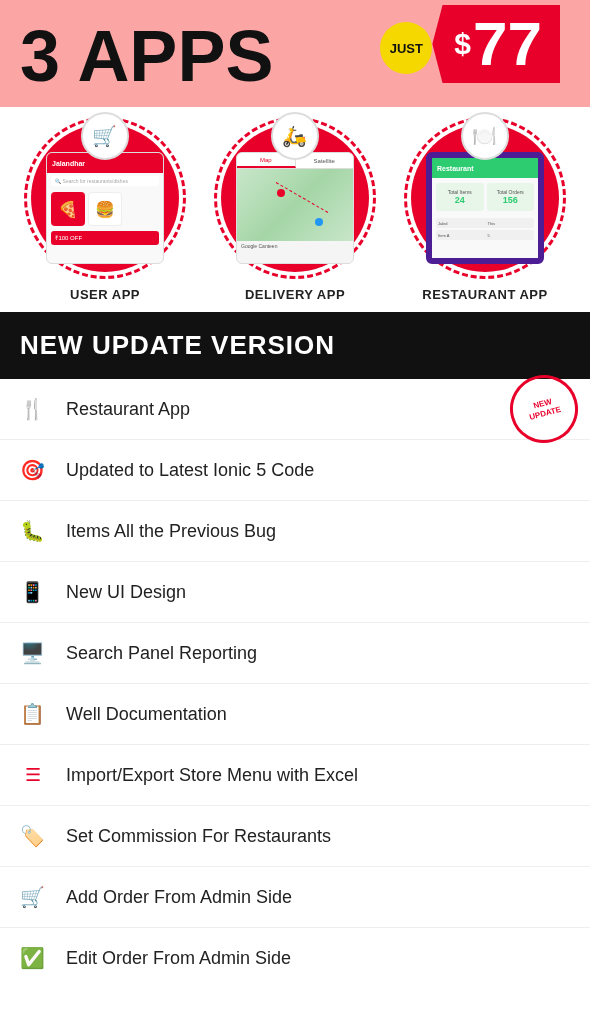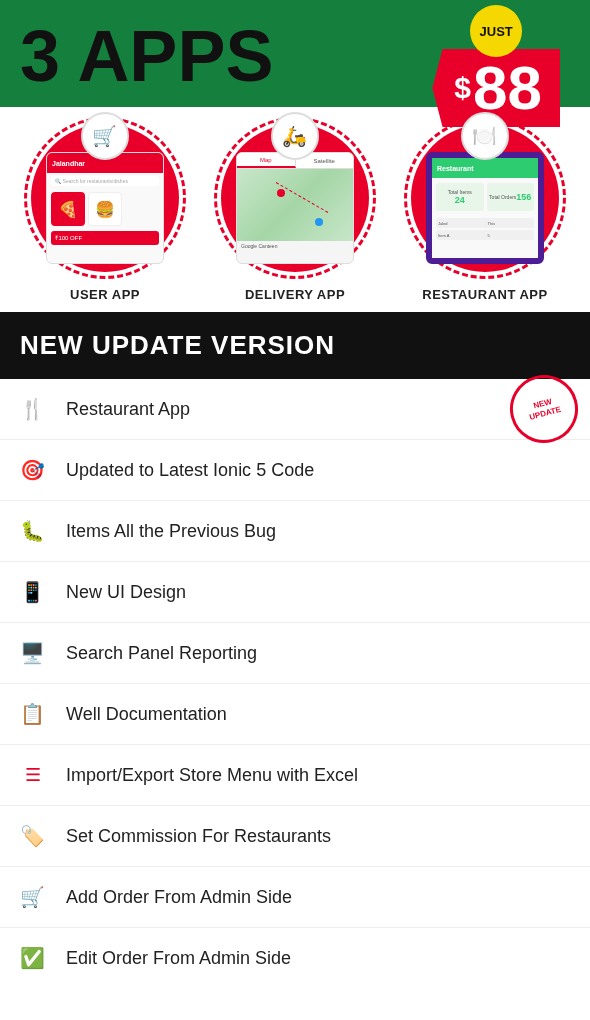--- a/index.html
+++ b/index.html
@@ -6,39 +6,39 @@
     body {
       width: 590px;
       min-height: 1020px;
       font-family: Arial, sans-serif;
       background: #fff;
       overflow-x: hidden;
     }
 
     
     .header-section {
-      background: #15803d;
+      background: #fca5a5;
       padding: 20px 20px 10px 20px;
       position: relative;
     }
 
     .apps-title {
       font-size: 72px;
       font-weight: 900;
       color: #111;
       line-height: 1;
       display: inline-block;
     }
 
     .price-tag-container {
       position: absolute;
       top: 5px;
       right: 30px;
       display: flex;
-      flex-direction: column;
+      flex-direction: row;
       align-items: center;
     }
 
     .just-bubble {
       background: #f5d800;
       border-radius: 50%;
       width: 52px;
       height: 52px;
       display: flex;
       align-items: center;
@@ -174,21 +174,21 @@
 
 <div class="header-section">
   <div style="display:flex; align-items:flex-end; padding-bottom:5px;">
     <span class="apps-title">3 APPS</span>
   </div>
 
   <div class="price-tag-container">
     <div class="just-bubble">JUST</div>
     <div class="price-tag">
       <span class="dollar">$</span>
-      <span>88</span>
+      <span>77</span>
     </div>
   </div>
 </div>
 
 <div class="apps-row">
 
   <div class="app-item">
     <div class="circle-border">
       <div style="width:148px;height:148px;border-radius:50%;background:#e8002a;display:flex;align-items:center;justify-content:center;position:relative;">
 
@@ -241,21 +241,21 @@
         <div style="position:absolute;top:-12px;left:50%;transform:translateX(-50%);width:48px;height:48px;background:#fff;border-radius:50%;border:2px solid #ddd;display:flex;align-items:center;justify-content:center;font-size:20px;z-index:10;">🍽️</div>
         <div style="width:118px;height:112px;background:#f9f9f9;border-radius:6px;margin-top:20px;overflow:hidden;border:6px solid #4c1d95;">
           <div style="background:#2ecc71;height:20px;display:flex;align-items:center;padding:0 5px;">
             <span style="color:#fff;font-size:7px;font-weight:bold;">Restaurant</span>
           </div>
           <div style="display:flex;gap:3px;padding:5px 4px;">
             <div style="flex:1;background:#e8f5e9;border-radius:3px;height:28px;display:flex;flex-direction:column;align-items:center;justify-content:center;">
               <div style="font-size:5px;color:#555;">Total Items</div>
               <div style="font-size:9px;font-weight:bold;color:#2ecc71;">24</div>
             </div>
-            <div style="flex:1;background:#e8f5e9;border-radius:3px;height:28px;display:flex;flex-direction:row;align-items:center;justify-content:center;">
+            <div style="flex:1;background:#e8f5e9;border-radius:3px;height:28px;display:flex;flex-direction:column;align-items:center;justify-content:center;">
               <div style="font-size:5px;color:#555;">Total Orders</div>
               <div style="font-size:9px;font-weight:bold;color:#2ecc71;">156</div>
             </div>
           </div>
           <div style="padding:2px 4px;">
             <div style="display:flex;background:#f0f0f0;margin-bottom:2px;border-radius:2px;height:10px;">
               <div style="flex:1;font-size:4px;display:flex;align-items:center;padding:0 2px;color:#555;border-right:1px solid #eee;">Jaled</div>
               <div style="flex:1;font-size:4px;display:flex;align-items:center;padding:0 2px;color:#555;">This</div>
             </div>
             <div style="display:flex;background:#f0f0f0;border-radius:2px;height:10px;">

